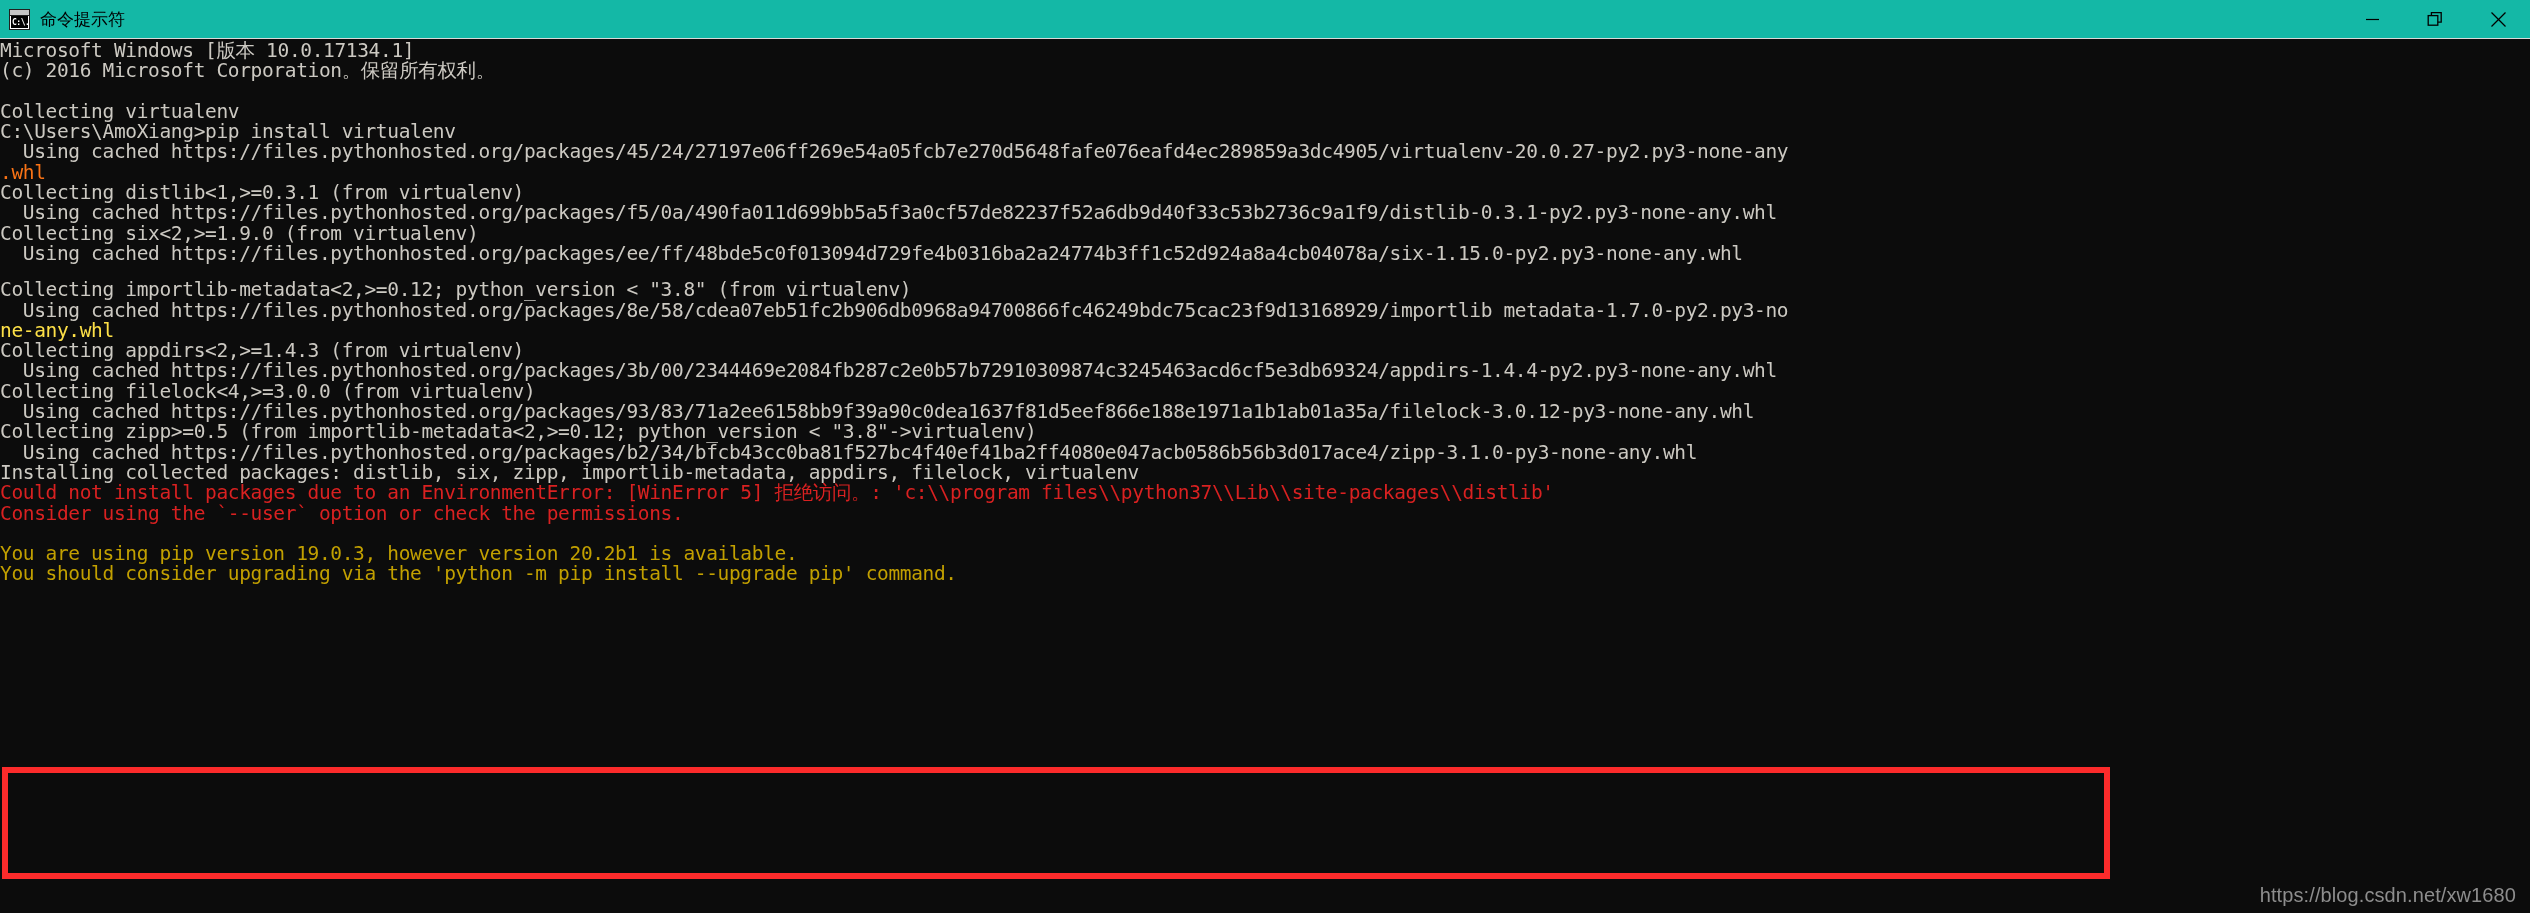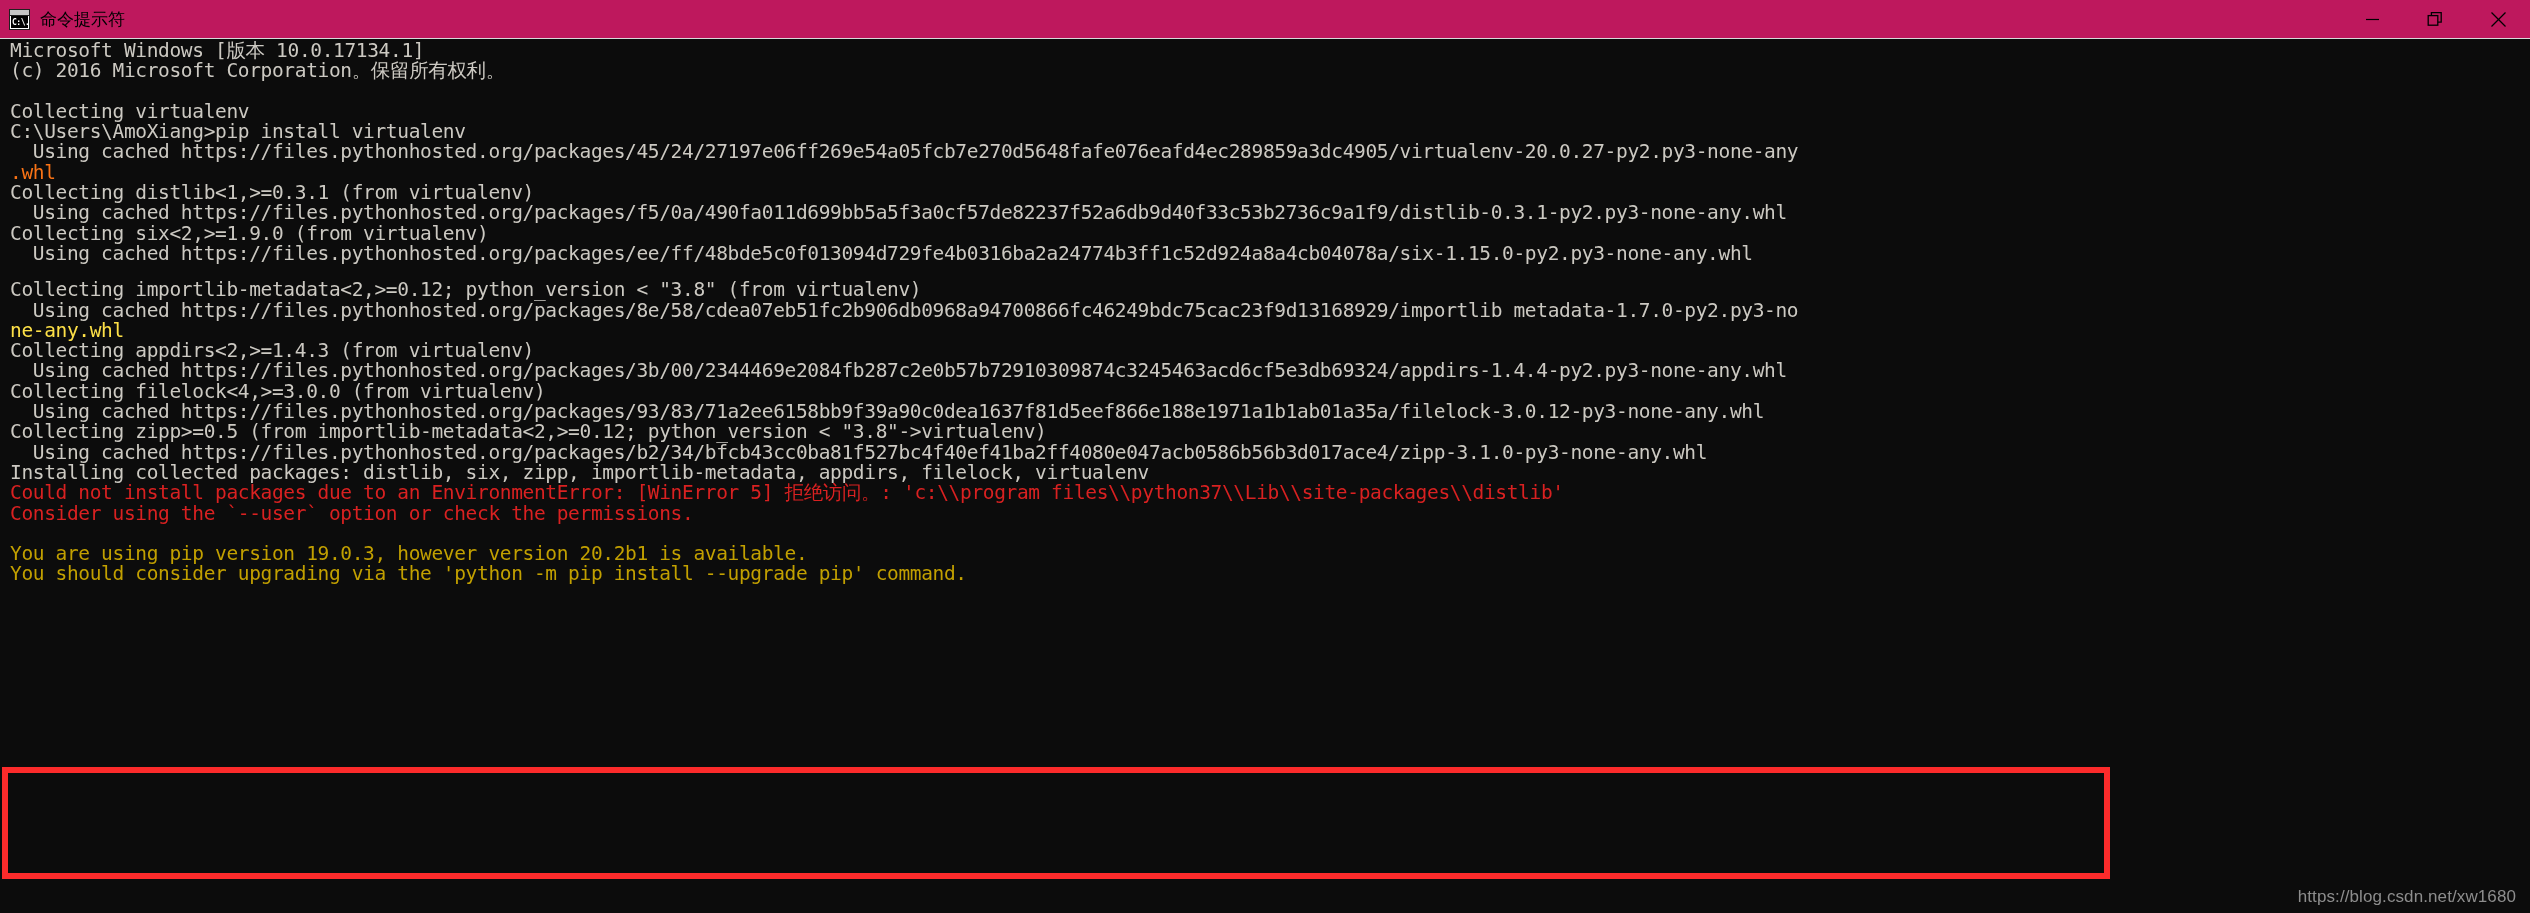--- a/index.html
+++ b/index.html
@@ -114,21 +114,21 @@
     background: #0c0c0c;
     overflow: hidden;
     padding: 0;
   }
 
   #console-lines {
     position: absolute;
     left: 0;
     top: 0;
     width: 2530px;
-    padding-left: 10px;
+    padding-left: 0;
     padding-top: 2px;
   }
 
   .cline {
     font-family: "DejaVu Sans Mono", monospace;
     font-size: 19.5px;
     line-height: 20.3px;
     height: 20.3px;
     color: #ccc9c2;
     white-space: pre;
@@ -151,33 +151,33 @@
     pointer-events: none;
     z-index: 5;
   }
 
   
   #watermark {
     position: absolute;
     right: 14px;
     bottom: 6px;
     font-family: "Liberation Sans", sans-serif;
-    font-size: 17px;
+    font-size: 20px;
     color: #8d8d8d;
     letter-spacing: 0.1px;
     white-space: nowrap;
     z-index: 6;
   }
 </style>
 </head>
 <body>
 
 <div id="window">
 
-  <div id="titlebar" style="background: #be185d;">
+  <div id="titlebar" style="background: #14b8a6;">
     <div id="titlebar-left">
       <span class="cmd-icon"></span>
       <span id="title-text">命令提示符</span>
     </div>
 
     <div id="window-controls">
       <button class="winbtn">
         <svg width="15" height="15" viewBox="0 0 15 15">
           <line x1="1" y1="7.5" x2="14" y2="7.5" stroke="#000000" stroke-width="1.2"></line>
         </svg>

